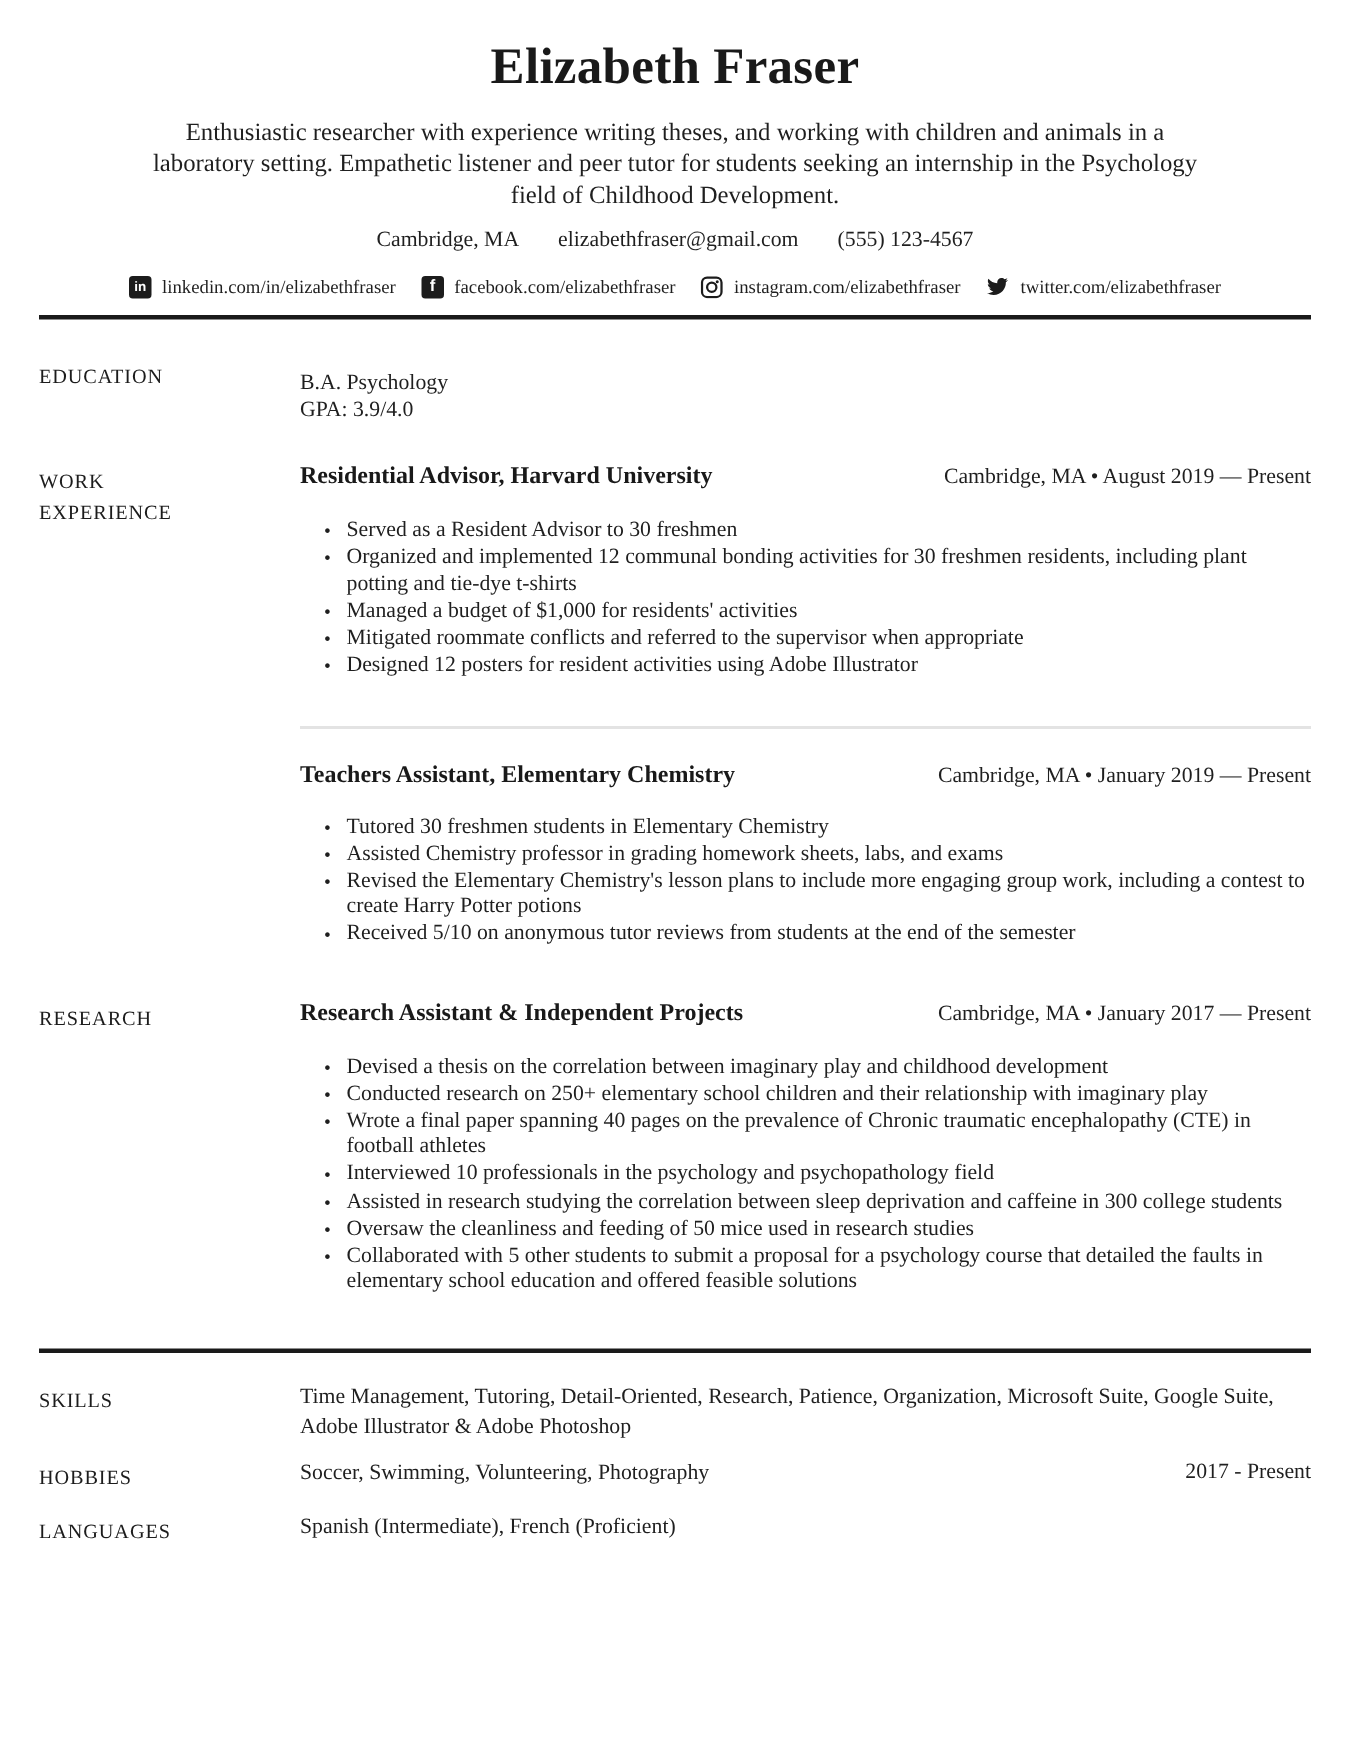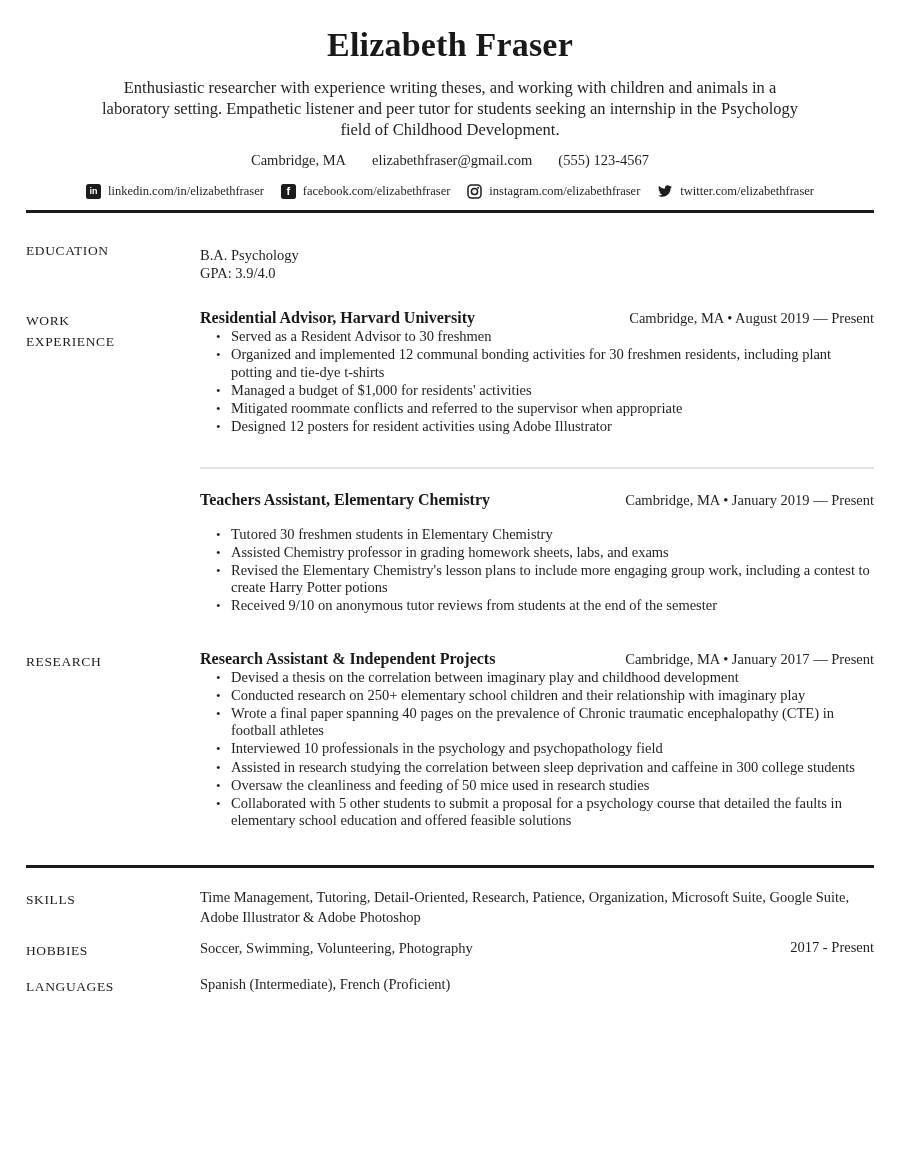--- a/index.html
+++ b/index.html
@@ -52,21 +52,21 @@
   .section.pt-research { padding-top: 33px; }
   .section-label {
     font-size: 13.5px; letter-spacing: 0.6px; line-height: 21px;
     color: #1c1c1c; max-width: 130px; padding-top: 2px;
   }
   .entry-header { display: flex; justify-content: space-between; align-items: baseline; gap: 16px; }
   .entry-title { font-size: 16px; font-weight: 600; line-height: 20px; color: #191919; }
   .entry-meta { font-size: 14.5px; line-height: 19px; white-space: nowrap; color: #1f1f1f; }
   .entry-lines { margin-top: 8px; font-size: 14.5px; line-height: 18px; }
 
-  ul.bullets { list-style: none; padding-left: 16px; }
+  ul.bullets { list-style: none; margin-top: 17px; padding-left: 16px; }
   ul.bullets li {
     position: relative; padding-left: 15px;
     font-size: 14.5px; line-height: 17.6px; margin-bottom: 0.5px;
   }
   ul.bullets li::before {
     content: "\2022"; position: absolute; left: 0; top: 0;
     font-size: 13px; line-height: 17.6px;
   }
   .job2 { margin-top: 21px; }
   ul.bullets.tight { margin-top: 16px; }
@@ -153,21 +153,21 @@
 
       <div class="job2">
         <div class="entry-header">
           <span class="entry-title">Teachers Assistant, Elementary Chemistry</span>
           <span class="entry-meta">Cambridge, MA • January 2019 — Present</span>
         </div>
         <ul class="bullets tight">
           <li>Tutored 30 freshmen students in Elementary Chemistry</li>
           <li>Assisted Chemistry professor in grading homework sheets, labs, and exams</li>
           <li>Revised the Elementary Chemistry's lesson plans to include more engaging group work, including a contest to create Harry Potter potions</li>
-          <li>Received 9/10 on anonymous tutor reviews from students at the end of the semester</li>
+          <li>Received 5/10 on anonymous tutor reviews from students at the end of the semester</li>
         </ul>
       </div>
 
     </div>
   </section>
 
   <section class="section pt-research">
     <div class="section-label">RESEARCH</div>
     <div>
       <div class="entry-header">

